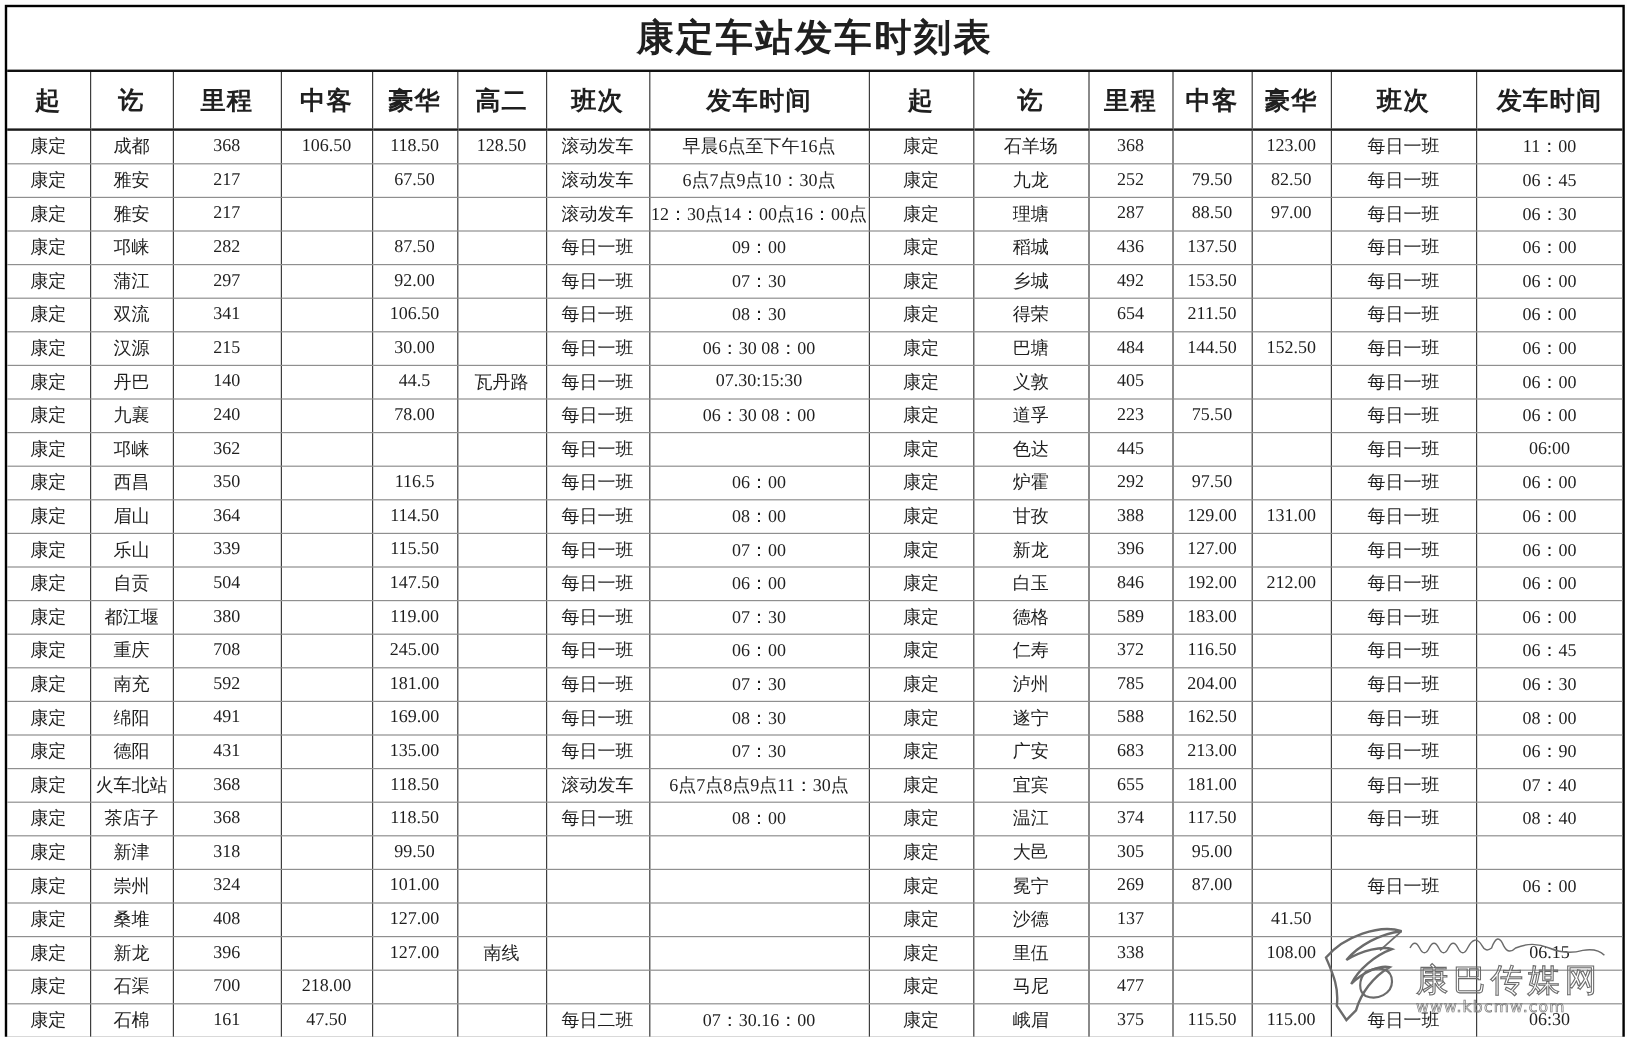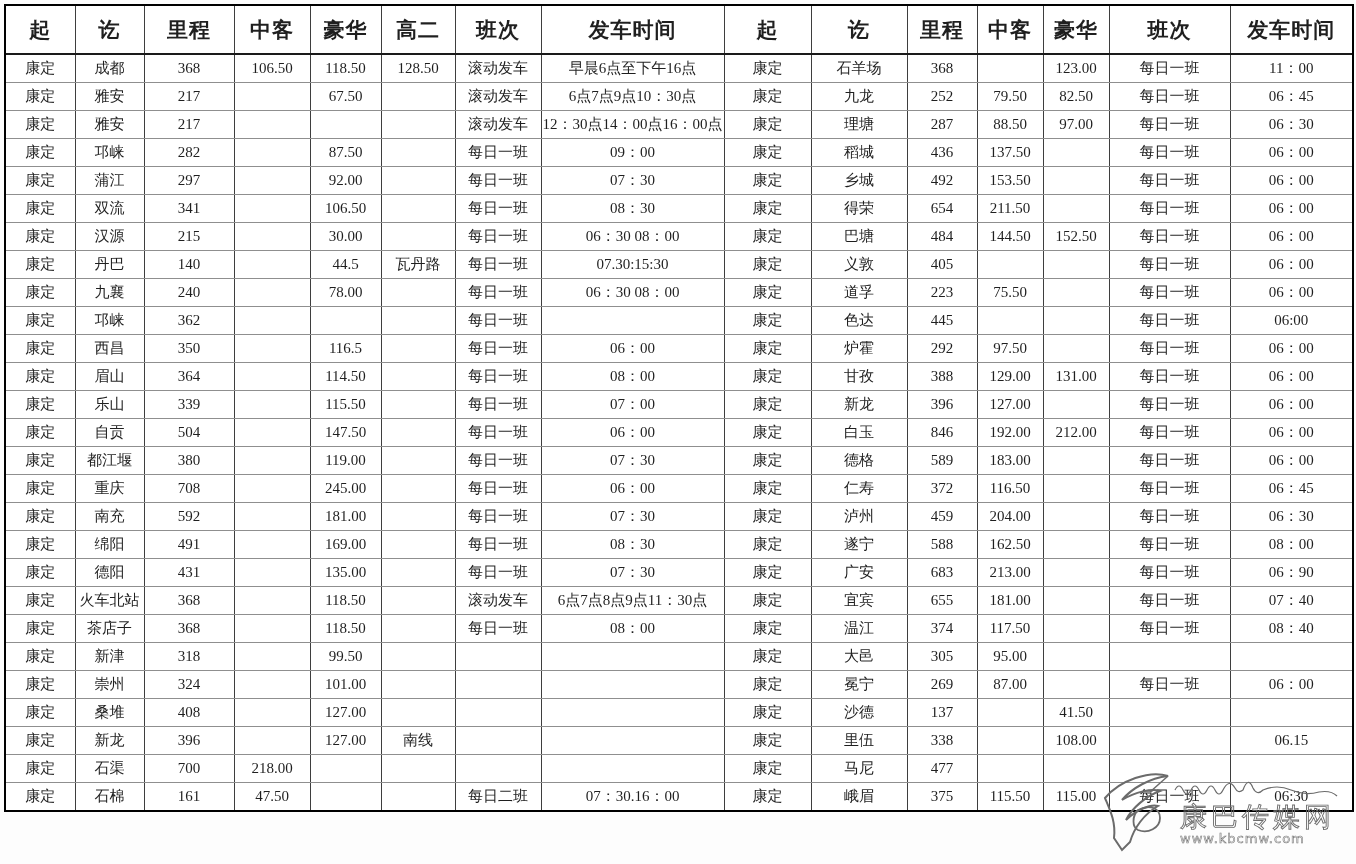--- a/index.html
+++ b/index.html
@@ -55,20 +55,21 @@
     position:absolute;
     left:1080px;top:758px;
     width:270px;height:102px;
     pointer-events:none;
   }
 </style>
 </head>
 <body>
 
 <div class="sheet">
+  <div class="title">康定车站发车时刻表</div>
   <table class="tt">
     <colgroup>
       <col style="width:69px">
         <col style="width:69px">
         <col style="width:90px">
         <col style="width:76px">
       <col style="width:71px">
         <col style="width:74px">
         <col style="width:86px">
         <col style="width:183px">
@@ -376,21 +377,21 @@
           <td>康定</td>
           <td>南充</td>
           <td>592</td>
           <td></td>
           <td>181.00</td>
           <td></td>
           <td>每日一班</td>
           <td>07：30</td>
           <td>康定</td>
           <td>泸州</td>
-          <td>459</td>
+          <td>785</td>
           <td>204.00</td>
           <td></td>
           <td>每日一班</td>
           <td>06：30</td>
         </tr>
         <tr>
           <td>康定</td>
           <td>绵阳</td>
           <td>491</td>
           <td></td>

